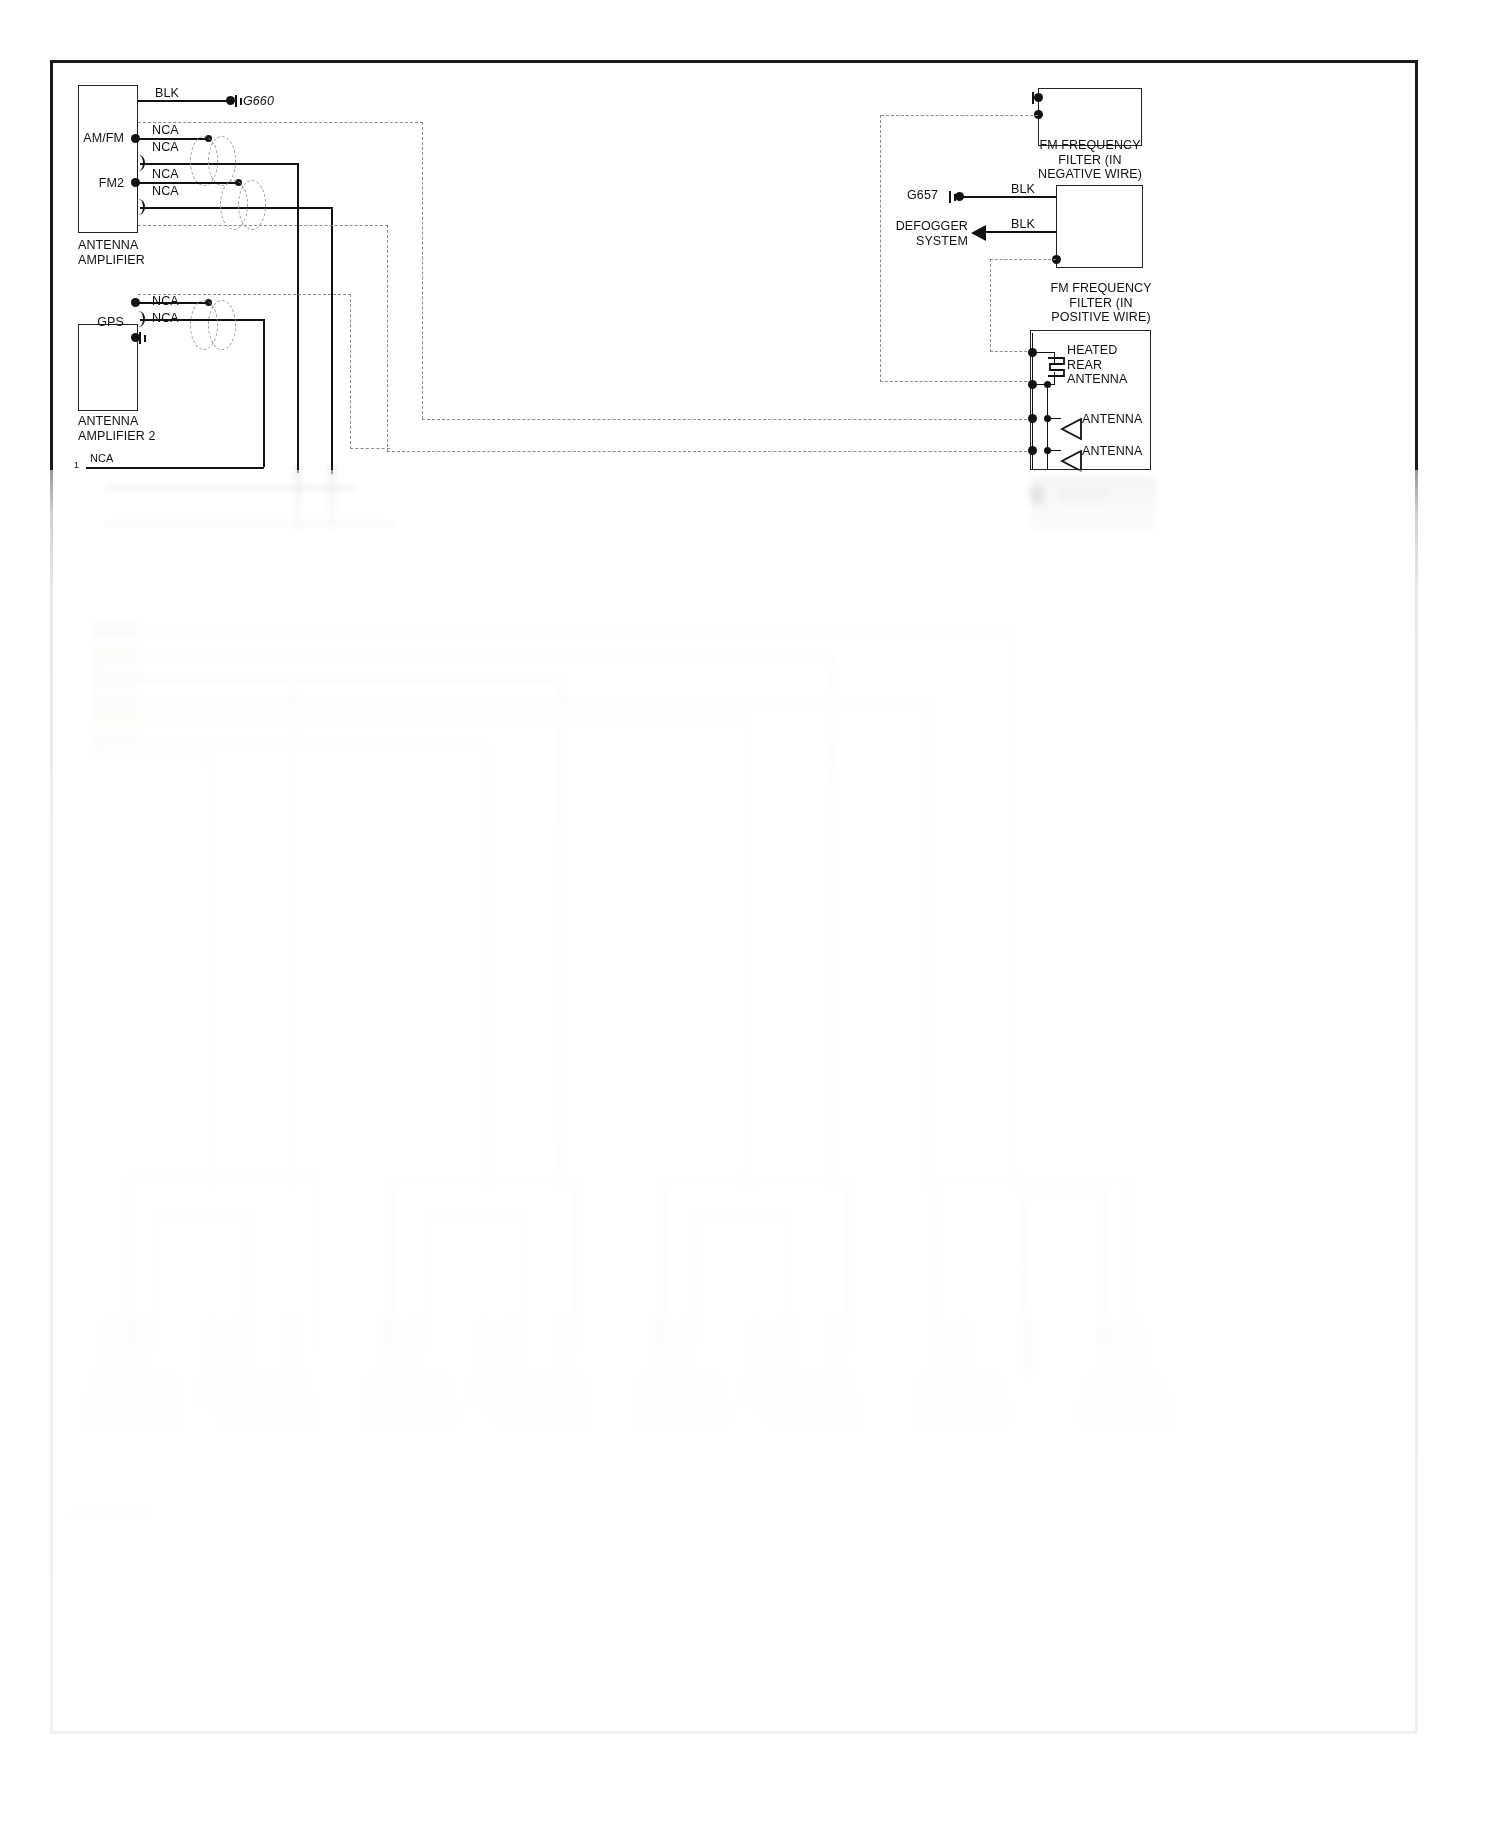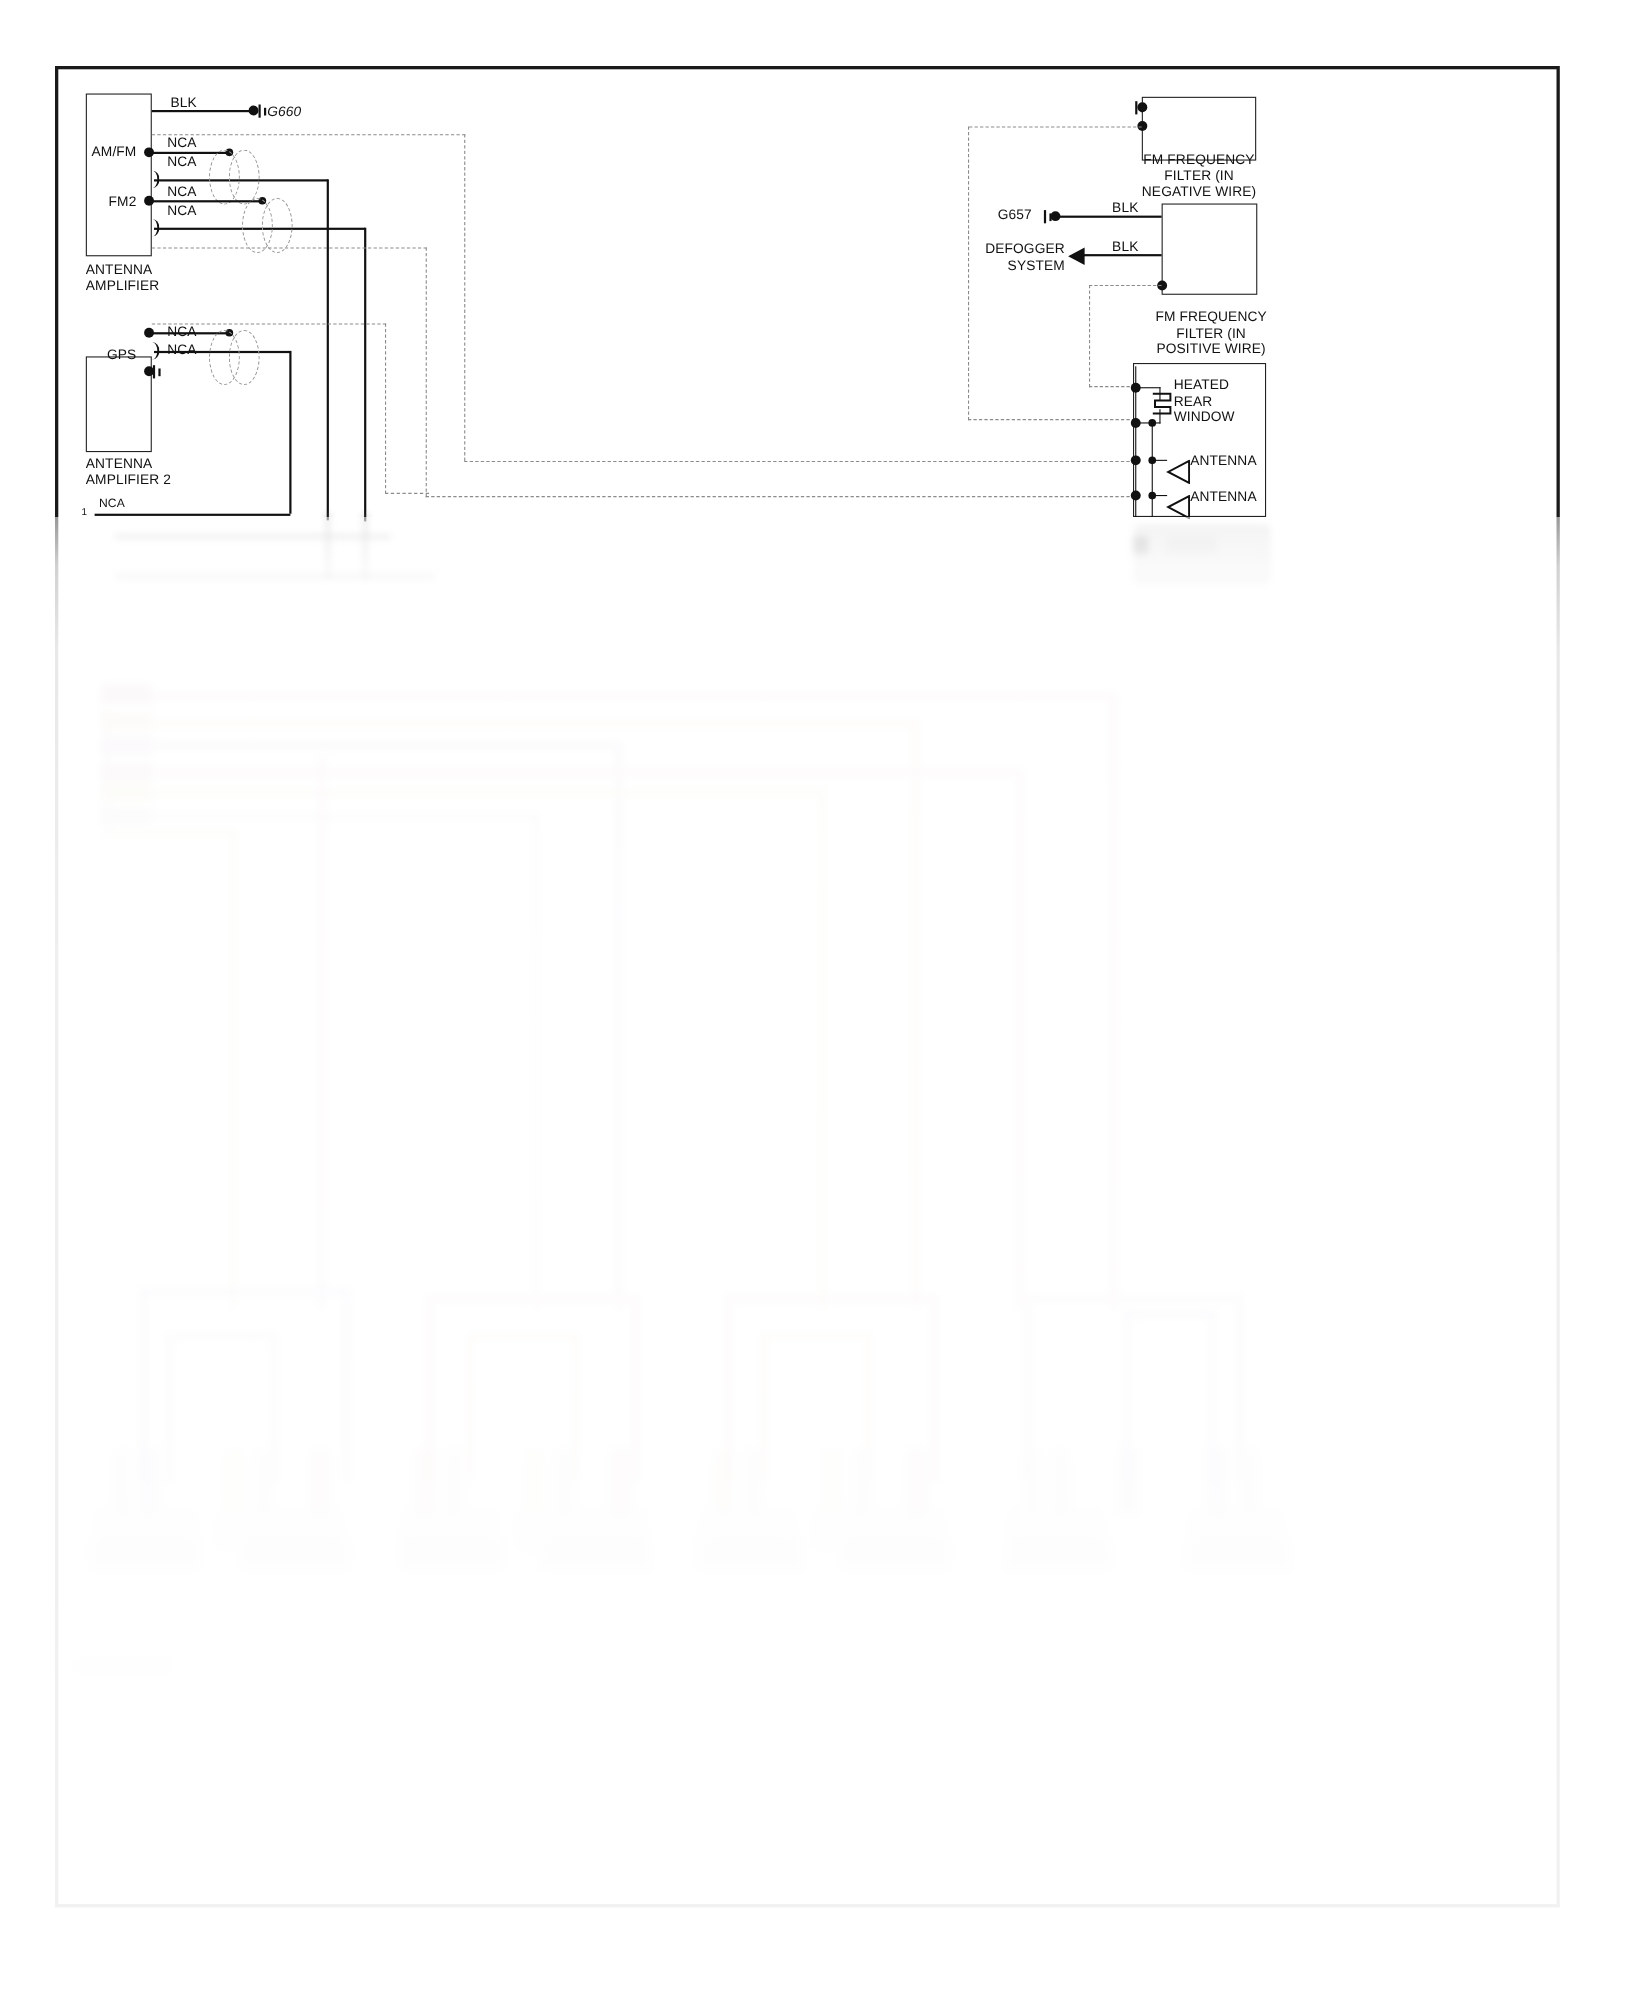--- a/index.html
+++ b/index.html
@@ -212,21 +212,21 @@
   <div class="wv-t" style="left:1054px;top:352px;height:12px;"></div>
   <div class="hrw" style="left:1044px;top:356px;width:24px;height:26px;">
     <svg width="24" height="26" viewBox="0 0 24 26">
       <path d="M4 2 H20 V8 H6 V14 H20 V20 H4" fill="none" stroke="#111" stroke-width="1.8"></path>
     </svg>
   </div>
   <div class="wv-t" style="left:1054px;top:372px;height:13px;"></div>
   <div class="wh-t" style="left:1033px;top:384px;width:22px;"></div>
   <div class="lbl" style="left:1067px;top:343px;width:120px;">HEATED
 REAR
-WINDOW</div>
+ANTENNA</div>
 
   <div class="dot" style="left:1028px;top:348px;"></div>
   <div class="dot" style="left:1028px;top:380px;"></div>
   <div class="dot dot-s" style="left:1044px;top:381px;"></div>
 
   <div class="dot" style="left:1028px;top:414px;"></div>
   <div class="dot dot-s" style="left:1044px;top:415px;"></div>
   <div class="wh-t" style="left:1047px;top:418px;width:14px;"></div>
   <div class="ant-tri" style="left:1060px;top:418px;">
     <svg width="22" height="22" viewBox="0 0 22 22">

